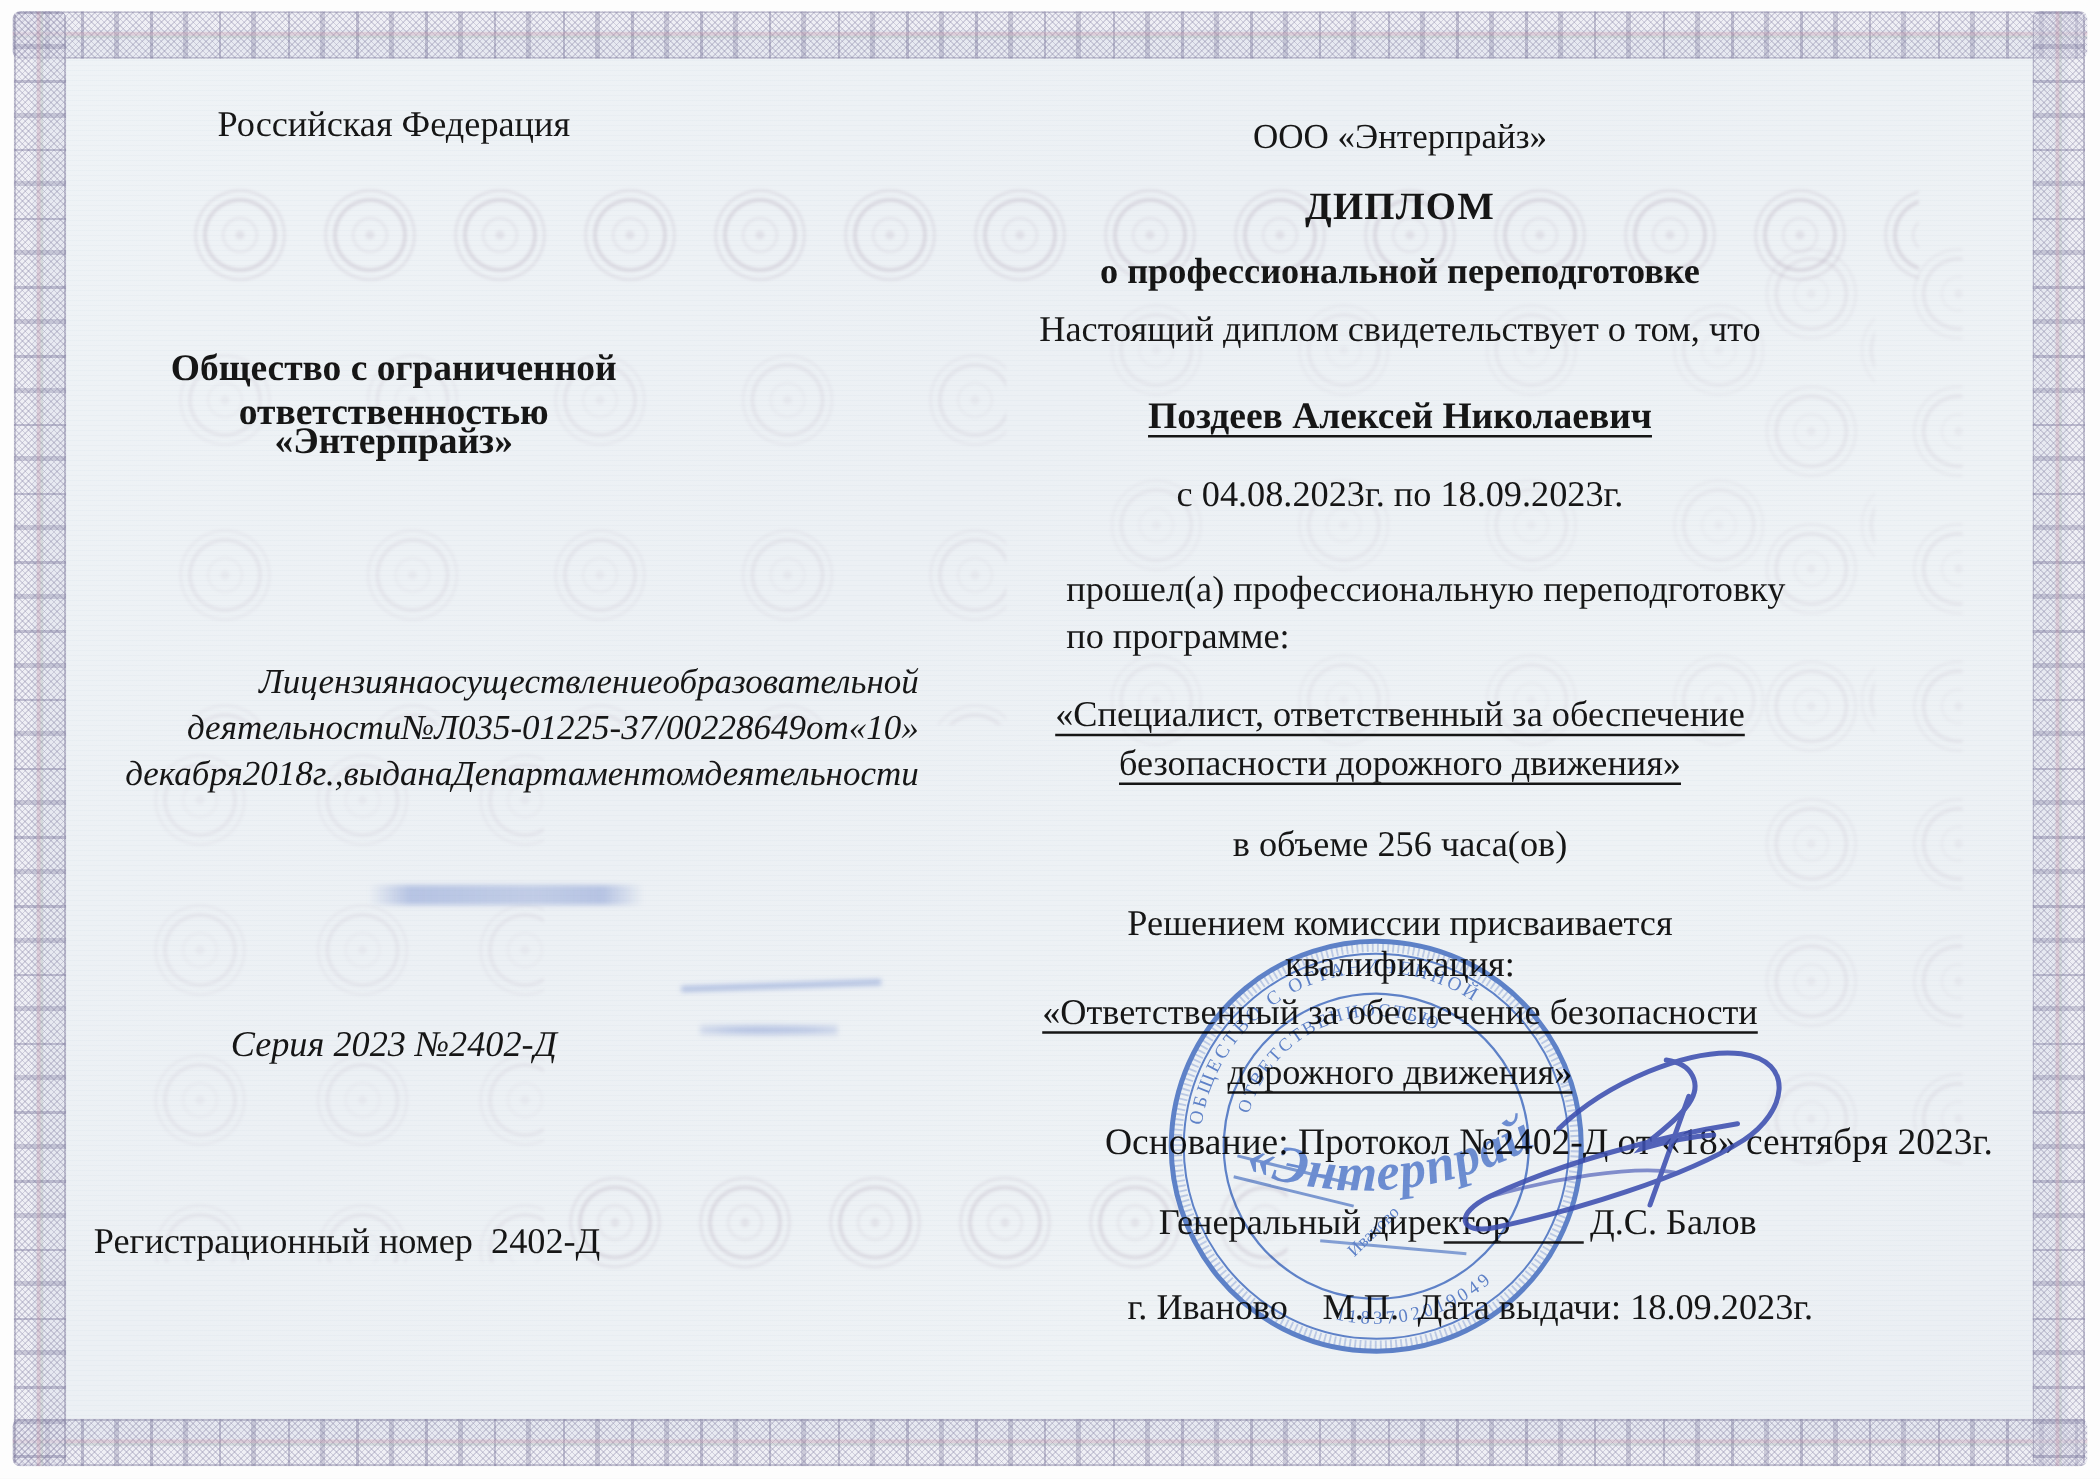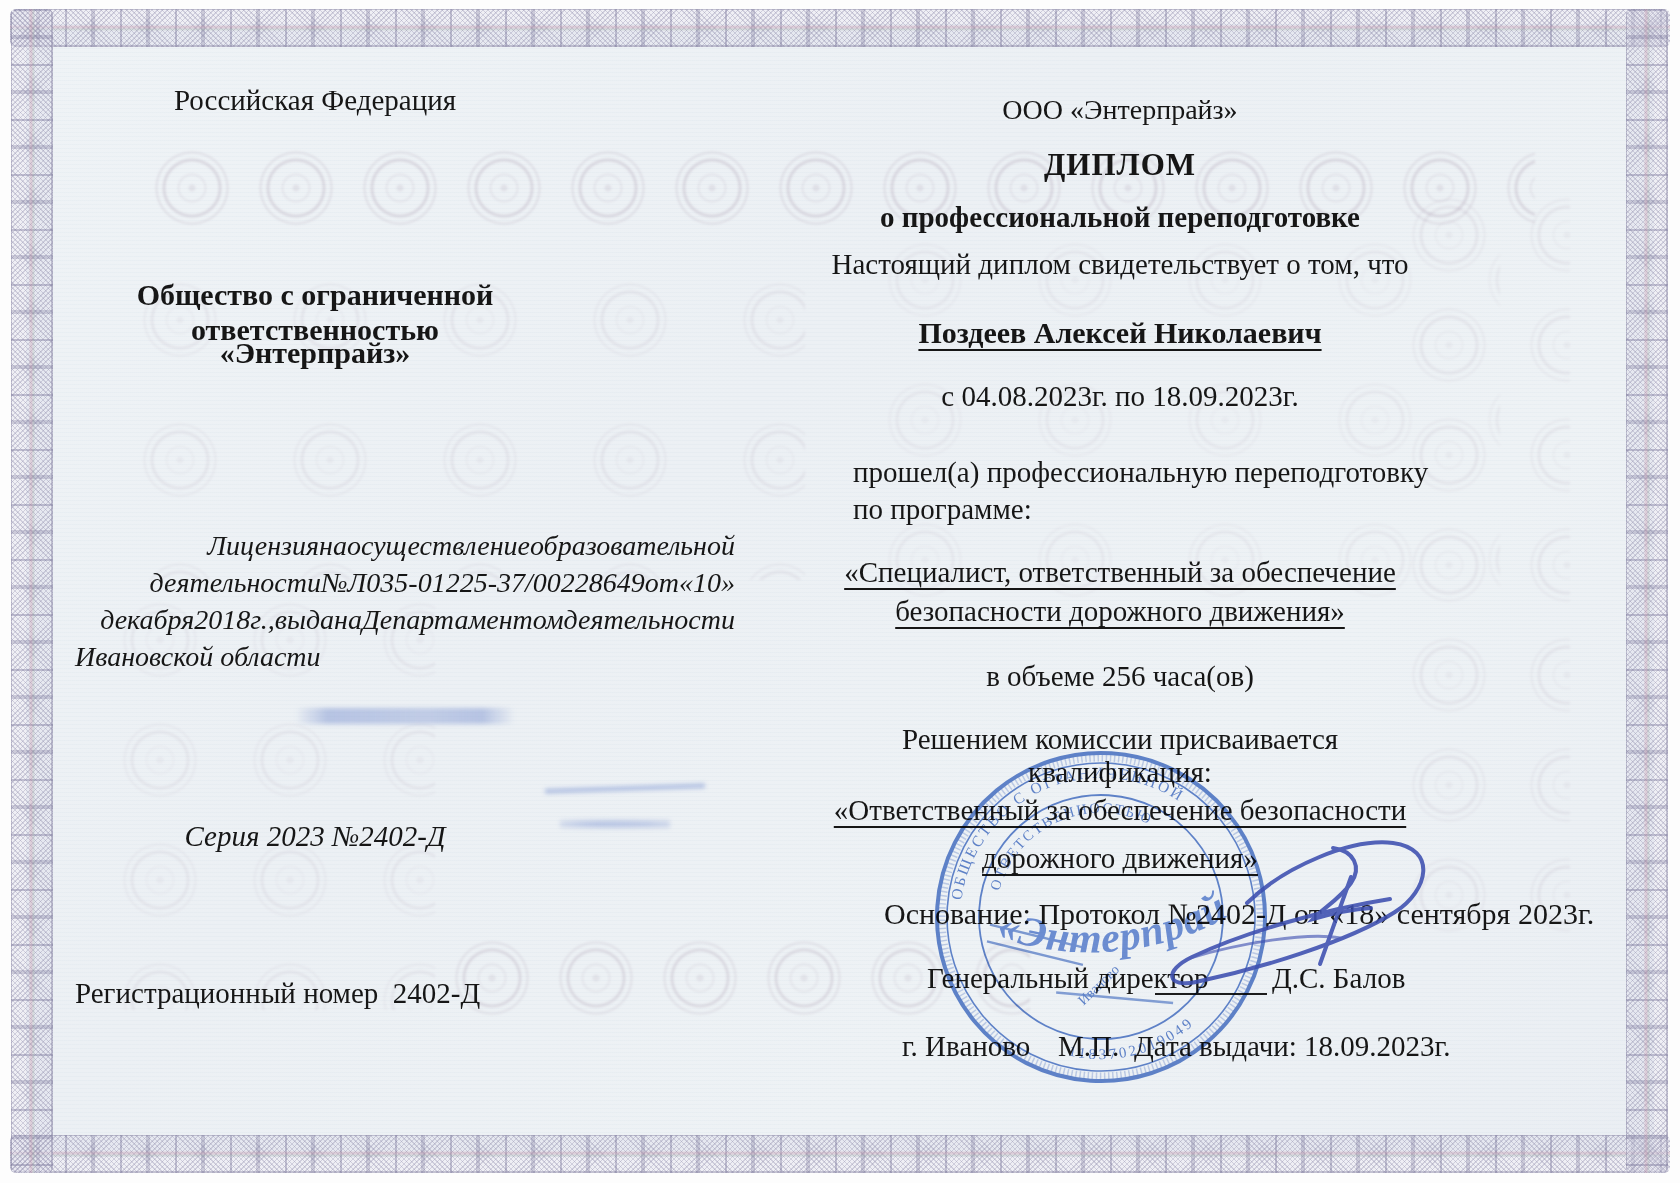--- a/index.html
+++ b/index.html
@@ -106,21 +106,20 @@
         <span>от</span>
         <span>«10»</span>
       </div>
     <div class="jline">
         <span>декабря</span>
         <span>2018г.,</span>
         <span>выдана</span>
         <span>Департаментом</span>
         <span>деятельности</span>
       </div>
-    <div class="jline plain">Ивановской области</div>
   </div>
 
   <div class="t center italic" style="left:15px;top:820px;width:600px;">Серия 2023 №2402-Д</div>
   <div class="t" style="left:75px;top:977px;white-space:pre;">Регистрационный номер  2402-Д</div>
 
   <div class="t center" style="left:830px;top:82px;width:580px;font-size:28px;margin-top:12px;">ООО «Энтерпрайз»</div>
   <div class="t center bold" style="left:830px;top:147px;width:580px;font-size:31px;letter-spacing:1px;">ДИПЛОМ</div>
   <div class="t center bold" style="left:830px;top:201px;width:580px;">о профессиональной переподготовке</div>
   <div class="t center bold uline" style="left:830px;top:316px;width:580px;font-size:30px;">Поздеев Алексей Николаевич</div>
   <div class="t center" style="left:820px;top:248px;width:600px;">Настоящий диплом свидетельствует о том, что</div>

